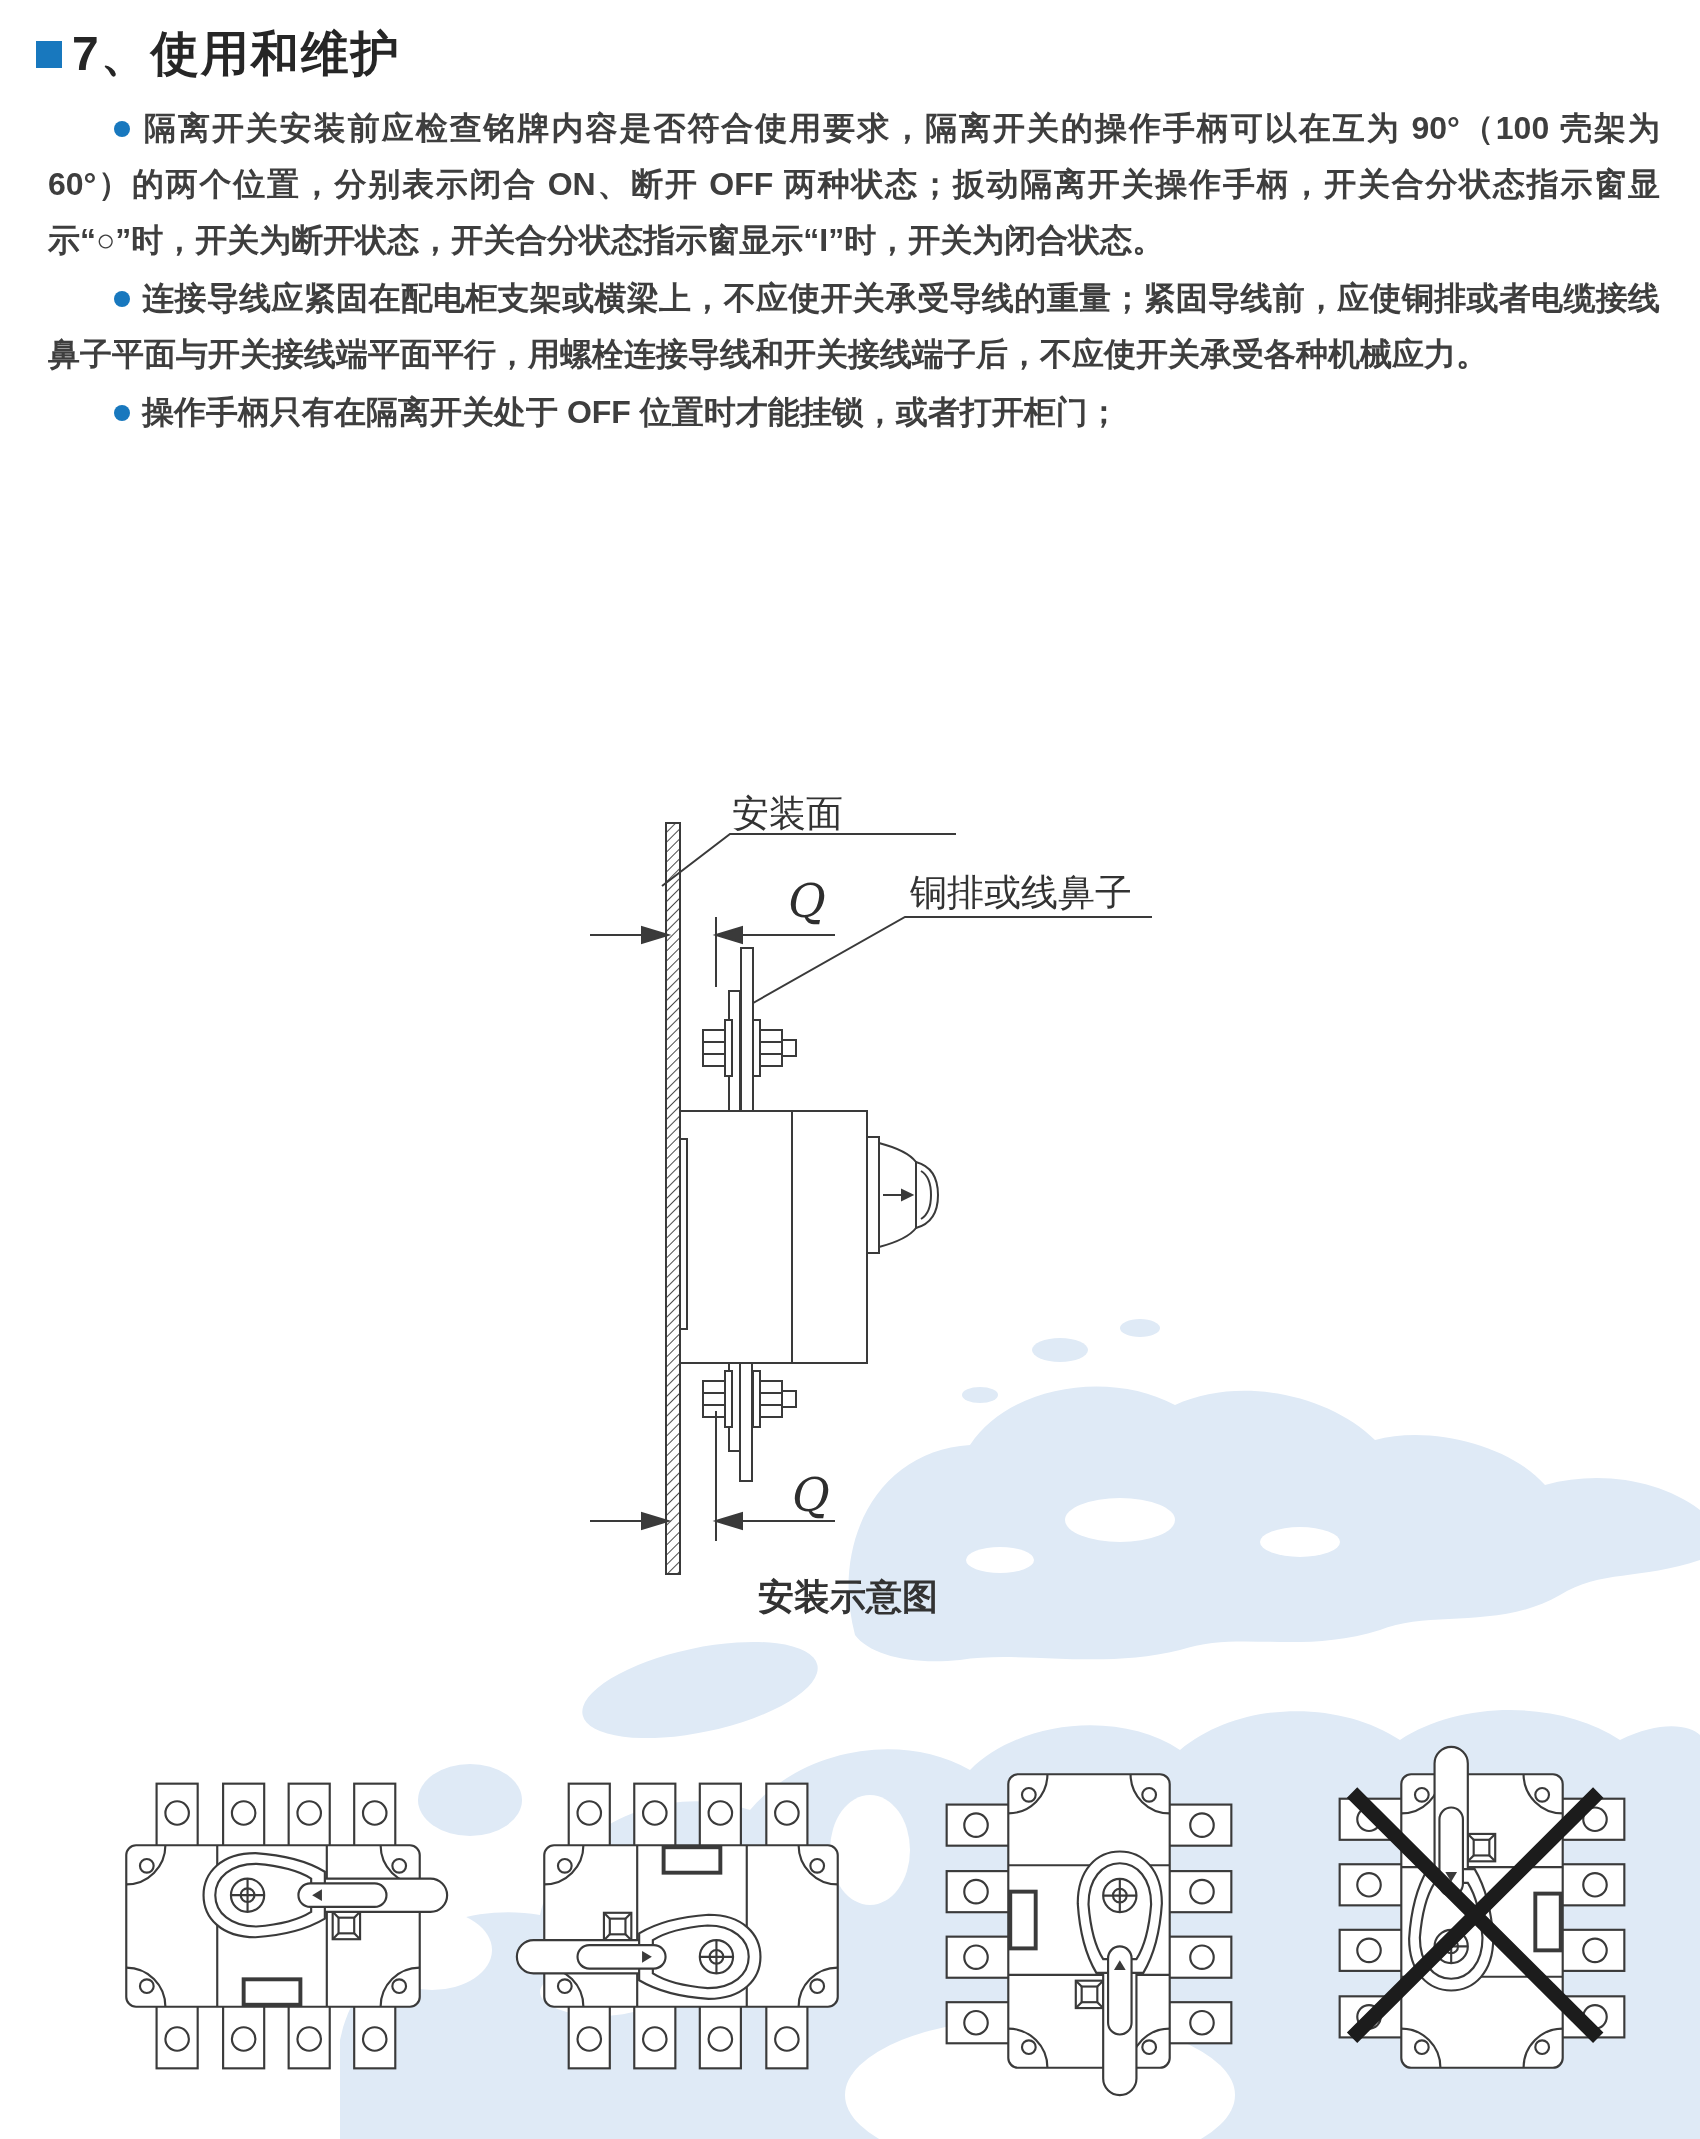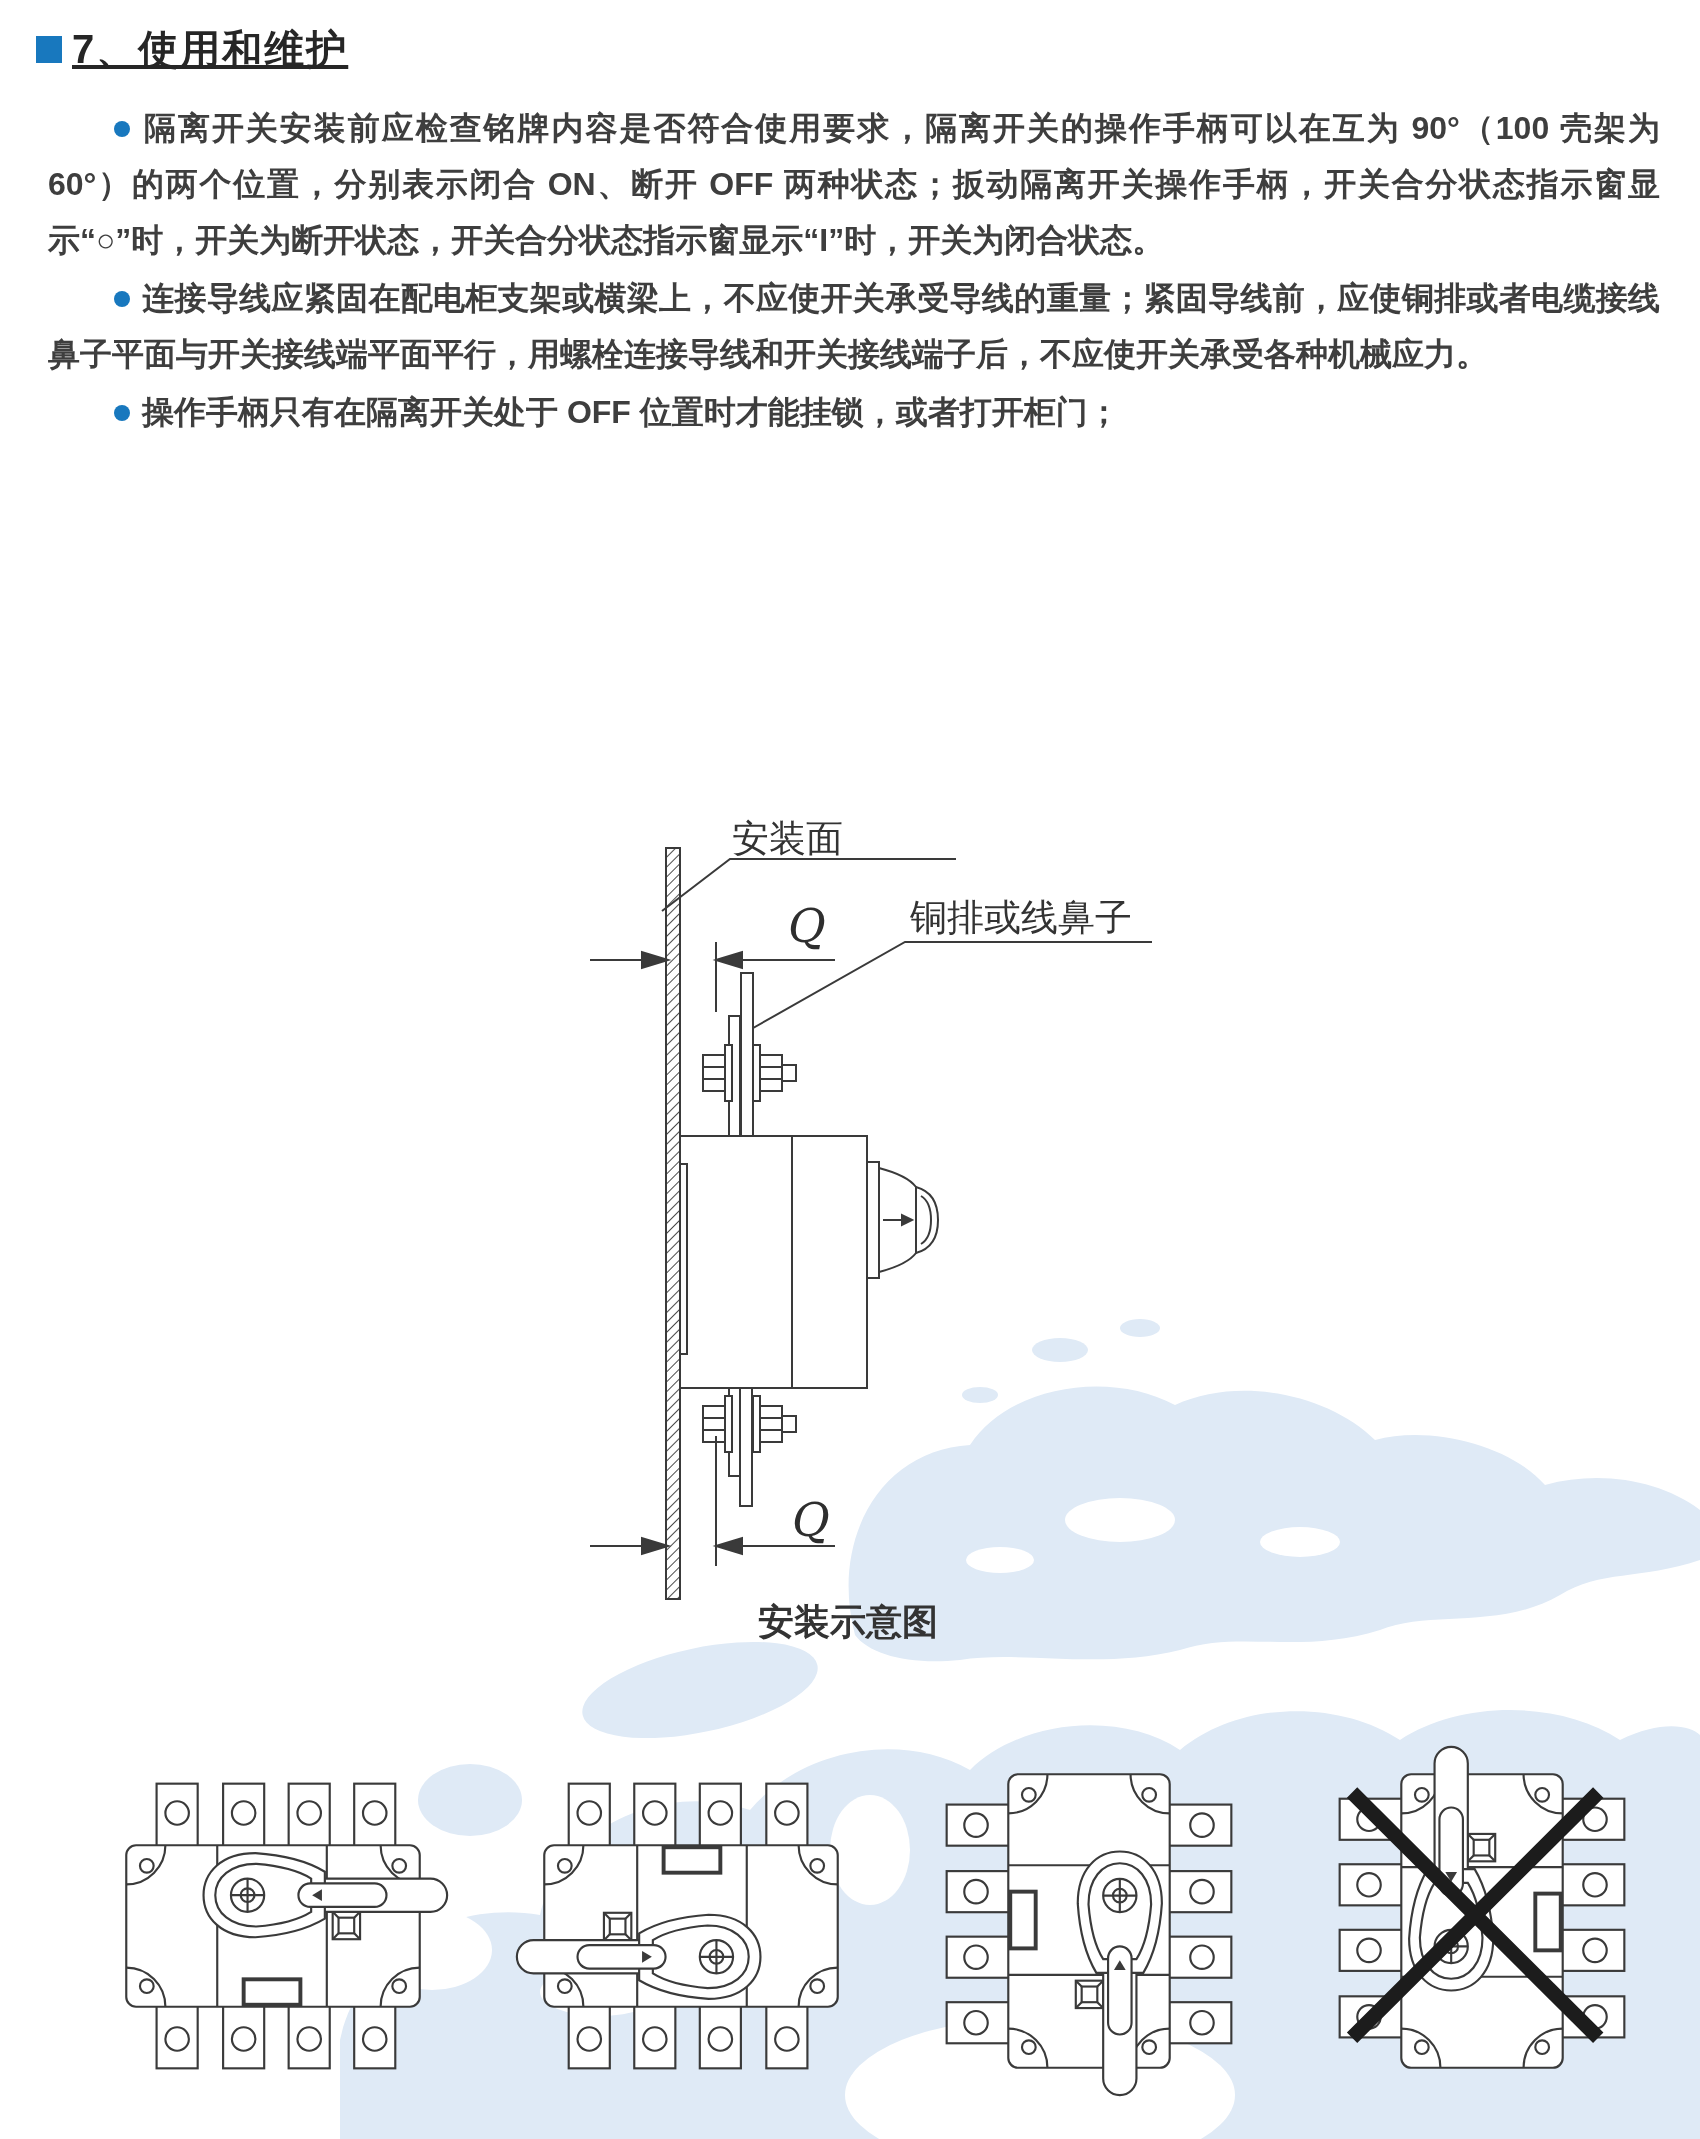--- a/index.html
+++ b/index.html
@@ -6,27 +6,27 @@
   .page{
     position:relative;width:1700px;height:2139px;margin:0 auto;
     background:#ffffff;overflow:hidden;
     font-family:"Liberation Sans","DejaVu Sans",sans-serif;
     color:#3e3e3e;
   }
   .wm{position:absolute;left:0;top:0;width:1700px;height:2139px;z-index:0;}
   .content{position:absolute;left:0;top:0;width:1700px;height:2139px;z-index:1;}
   .header{position:absolute;left:36px;top:22px;display:flex;align-items:center;}
   .sq{display:inline-block;width:26px;height:27px;background:#1878be;margin-right:10px;}
-  .title{font-size:40px;font-weight:700;color:#262626;letter-spacing:2px;margin:0;text-decoration:underline;}
+  .title{font-size:48px;font-weight:700;color:#262626;letter-spacing:2px;margin:0;}
   .textblock{position:absolute;left:48px;width:1612px;text-align:justify;}
   .tb1{top:100px;font-weight:bold;}
   .tb2{top:1600px;}
   .textblock p{margin:0 0 2px 0;font-size:32px;line-height:56px;text-indent:66px;}
   .dot{display:inline-block;width:16px;height:16px;border-radius:50%;background:#1878be;margin-right:12px;vertical-align:2px;}
-  .figure{position:absolute;left:440px;top:796px;width:880px;height:880px;}
+  .figure{position:absolute;left:440px;top:771px;width:880px;height:880px;}
   .figure svg{display:block;}
   .orient{position:absolute;}
   .o1{left:48px;top:1762px;}
   .o2{left:466px;top:1762px;}
   .o3{left:925px;top:1696px;}
   .o4{left:1318px;top:1696px;}
   svg text.cjk{font-family:"Liberation Sans","DejaVu Sans",sans-serif;fill:#333333;}
   svg text.qdim{font-family:"DejaVu Serif","Liberation Serif",serif;font-style:italic;fill:#2e2e2e;}
 </style>
 </head>

